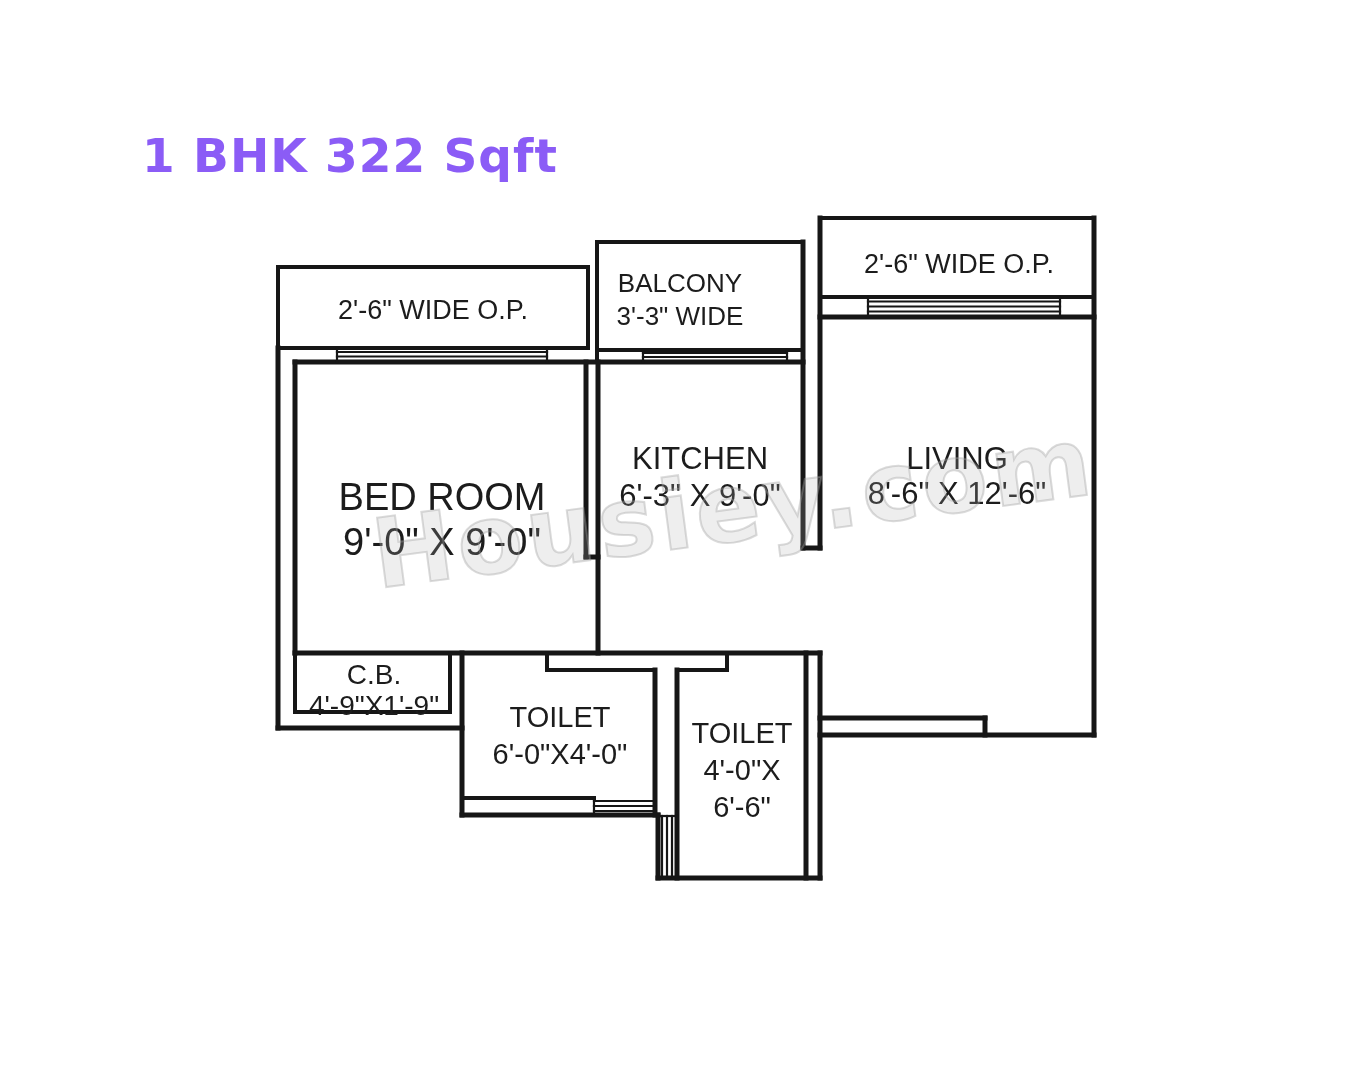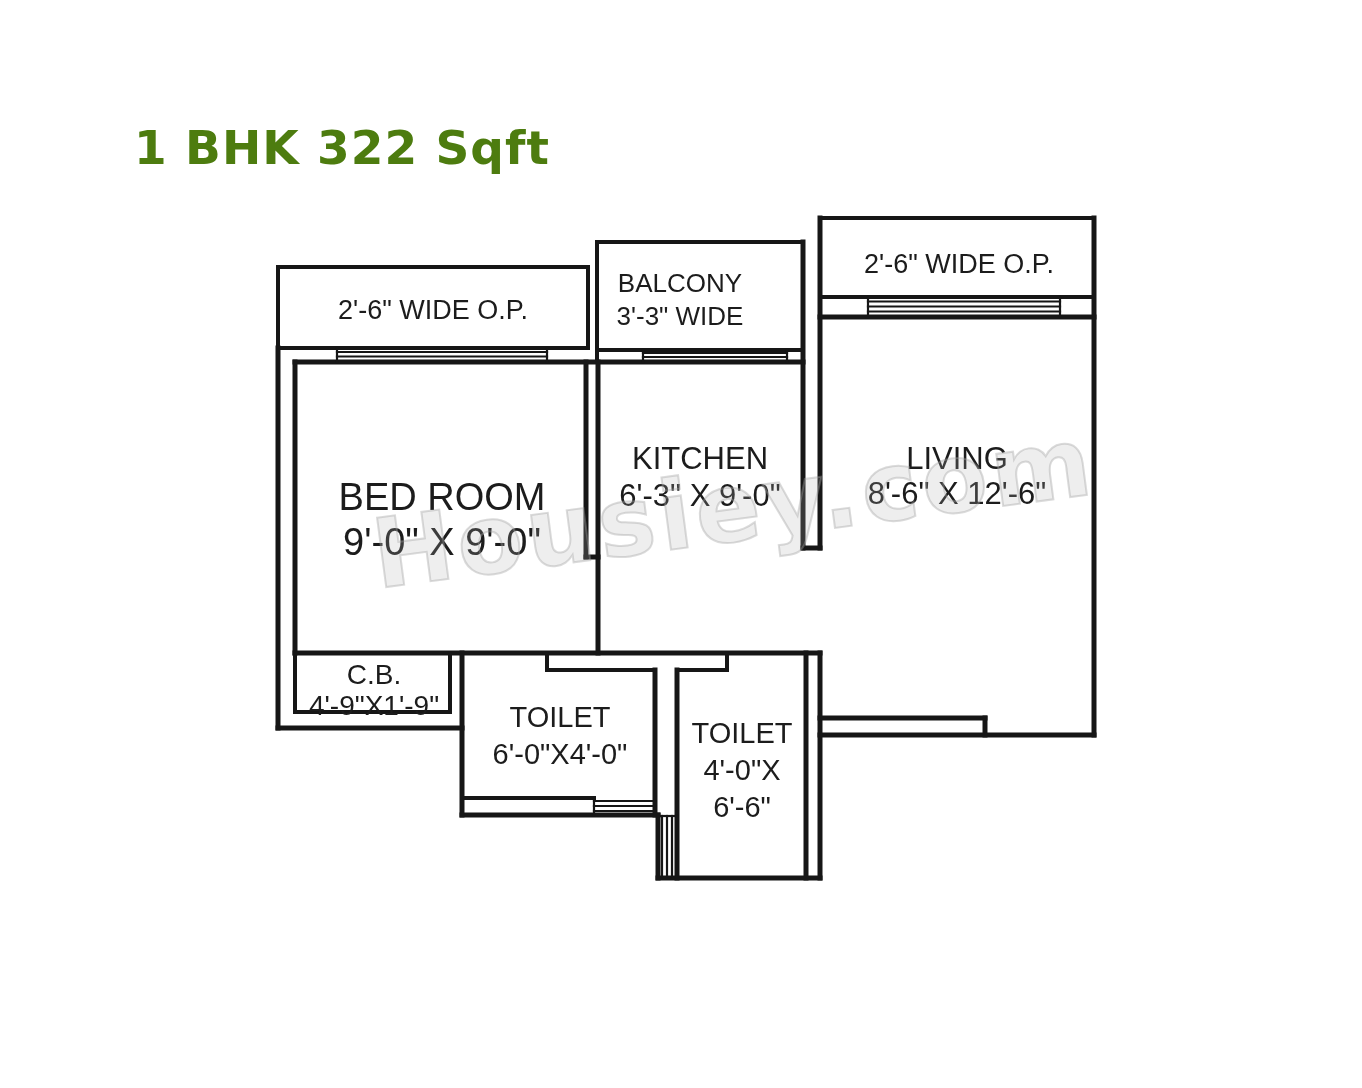--- a/index.html
+++ b/index.html
@@ -4,22 +4,22 @@
 <style>
   html,body{margin:0;padding:0;background:#ffffff;}
   .canvas{
     position:relative;
     width:1362px;height:1088px;
     background:#ffffff;
     overflow:hidden;
     font-family:"Liberation Sans", sans-serif;
   }
   .plan-title{
-    position:absolute;left:134px;top:120px;margin:0;
-    font-size:47px;font-weight:700;color:#4d7c0f;letter-spacing:1px;
+    position:absolute;left:134px;top:120px;margin:8px;
+    font-size:47px;font-weight:700;color:#8b5cf6;letter-spacing:1px;
     font-family:"DejaVu Sans", sans-serif;
   }
   .watermark{
     position:absolute;left:366px;top:500px;
     font-family:"DejaVu Sans", sans-serif;
     font-size:96px;font-weight:600;letter-spacing:4px;white-space:nowrap;
     color:rgba(178,178,178,0.22);
     -webkit-text-stroke:2px rgba(160,160,160,0.38);
     transform:rotate(-7.5deg);transform-origin:0 0;
     pointer-events:none;z-index:3;

